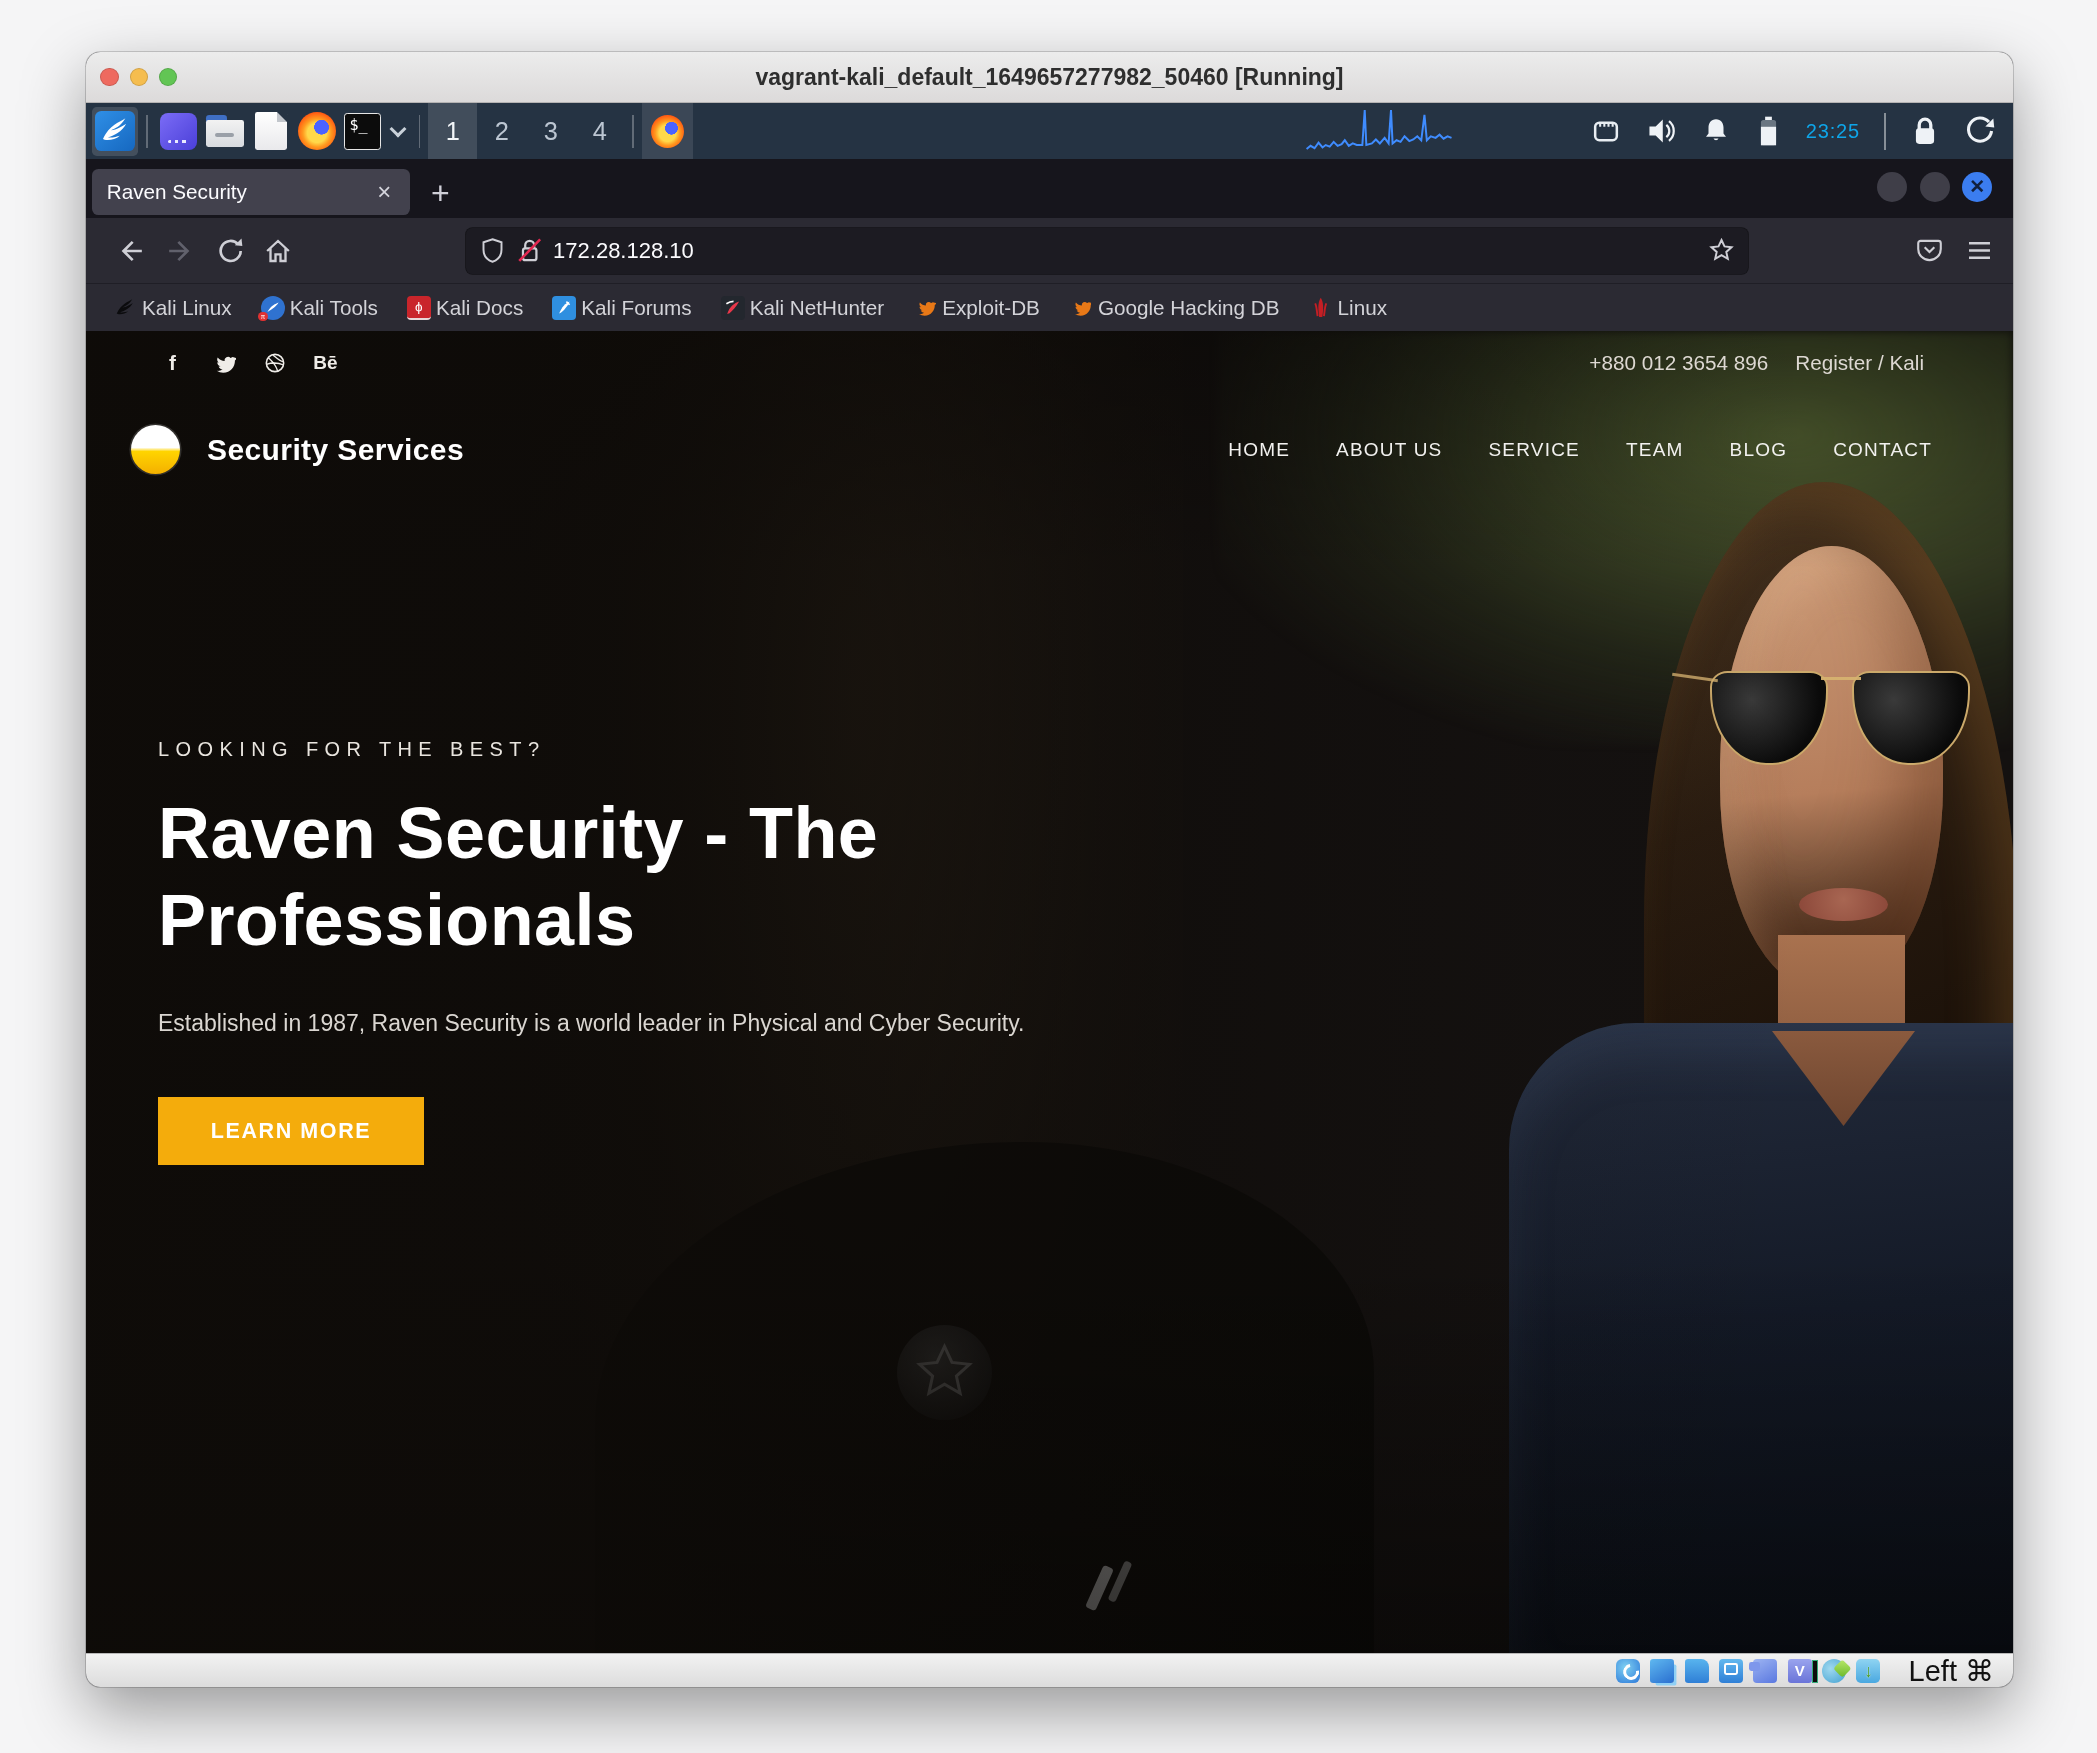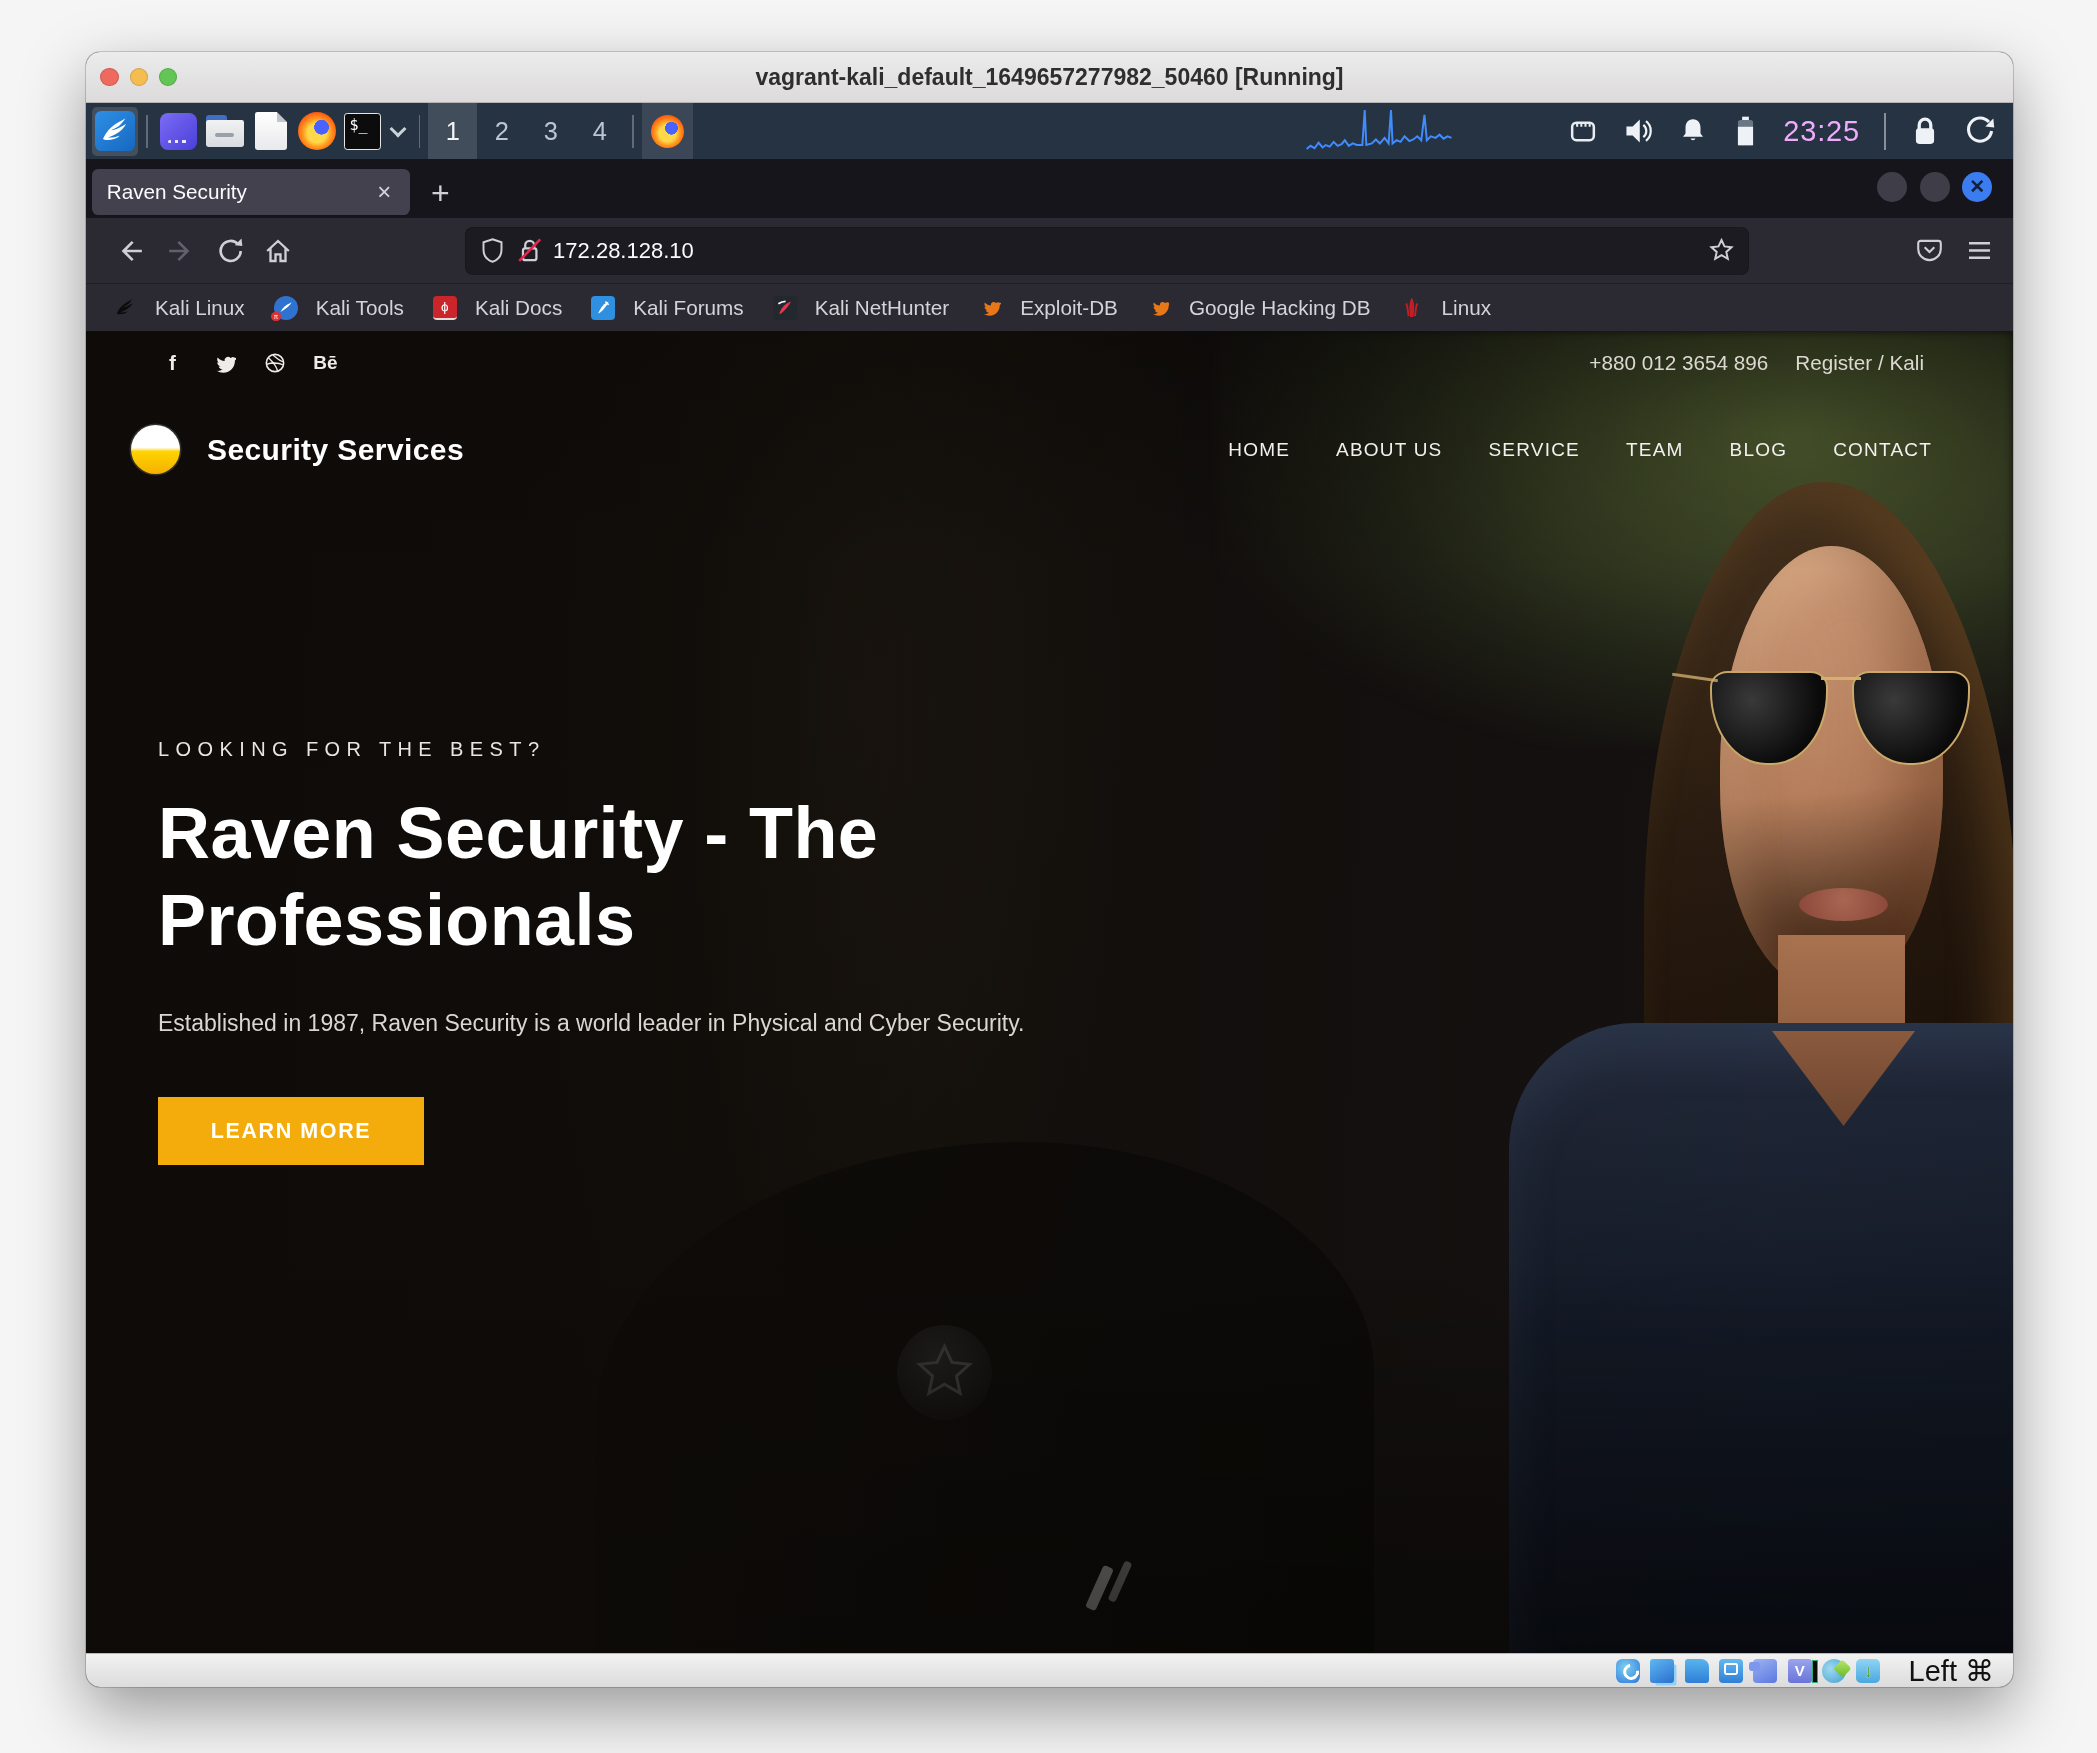--- a/index.html
+++ b/index.html
@@ -36,21 +36,21 @@
     background:radial-gradient(circle at 62% 40%, #4a63ff 0 22%, transparent 23%),
                radial-gradient(circle at 50% 55%, #ffd84a 0 34%, #ff9a1f 50%, #ff5a12 72%, #e8450c 100%); }
   .ic-term { width:37px; height:37px; background:#0c0c0c; border:1.6px solid #e6e6e6; border-radius:3.2px;
     color:#fff; font-family:"DejaVu Sans Mono",monospace; font-size:15px; padding:2.4px 0 0 4px; }
   .chev { width:12px; height:12px; border-right:3.2px solid #c9d1d9; border-bottom:3.2px solid #c9d1d9; transform:rotate(45deg); margin:-4.8px 6.4px 0 6.4px; }
   .ws { width:49px; height:56px; display:flex; align-items:center; justify-content:center; font-size:25.4px; color:#bcc6d2; flex:0 0 auto; }
   .ws.active { background:rgba(255,255,255,.13); color:#f2f5f8; }
   .task { width:51px; height:56px; display:flex; align-items:center; justify-content:center; background:rgba(255,255,255,.10); }
   .wave { position:absolute; right:493px; top:6.4px; }
   .tray { position:absolute; right:0; top:0; height:56px; display:flex; align-items:center; gap:24px; padding-right:17.5px; }
-  .clock { color:#f0abfc; font-size:29px; letter-spacing:0.8px; }
+  .clock { color:#0ea5e9; font-size:20px; letter-spacing:0.8px; }
   .tray .sep2 { width:1.6px; height:37px; background:rgba(255,255,255,.45); }
 
   
   .tabbar { height:59px; background:#16151c; display:flex; align-items:flex-end; position:relative; }
   .tab { margin:6.4px 0 3.2px 6.4px; width:318px; height:46px; background:#42414d; border-radius:6.4px;
     display:flex; align-items:center; padding:0 14.3px; color:#fbfbfe; }
   .tab-title { font-size:20.7px; flex:1; }
   .tab-close { font-size:24px; color:#d4d4dc; padding:0 4.8px; }
   .newtab { font-size:32px; color:#cfcfd8; margin:0 0 6.4px 20.7px; font-weight:300; }
   .winctl { position:absolute; right:20.7px; top:12.7px; display:flex; gap:12.7px; align-items:center; }
@@ -58,21 +58,21 @@
   .wc.close { background:#3b7df0; color:#10203e; display:flex; align-items:center; justify-content:center; font-size:19px; font-weight:700; }
 
   .navbar { height:65px; background:#2b2a33; display:flex; align-items:center; position:relative; padding-left:20.7px; }
   .nbtn { width:49px; height:49px; display:flex; align-items:center; justify-content:center; border-radius:4.8px; flex:0 0 auto; }
   .urlbar { position:absolute; left:380px; width:1282px; height:46px; top:9.5px; background:#1c1b22; border-radius:6.4px;
     display:flex; align-items:center; padding:0 12.7px; box-shadow:0 0 0 0.8px rgba(0,0,0,.55); }
   .url-text { color:#fbfbfe; font-size:22px; margin-left:11px; flex:1; }
   .nav-right { position:absolute; right:19px; display:flex; gap:20.7px; align-items:center; }
 
   .bookbar { height:48px; background:#2b2a33; border-top:0.8px solid #1f1e26; display:flex; align-items:center; gap:29px; padding-left:27px; }
-  .bm { display:flex; align-items:center; gap:18px; color:#d3d3d8; font-size:20.7px;justify-content:space-between; }
+  .bm { display:flex; align-items:center; gap:5px; color:#d3d3d8; font-size:20.7px;justify-content:space-between; }
   .bmi { width:24px; height:24px; border-radius:4px; display:flex; align-items:center; justify-content:center; flex:0 0 auto; }
 
   
   .page { position:relative; height:1322px; background:#141110; overflow:hidden; }
   .ph { position:absolute; }
   .green-blur { right:0; top:0; width:795px; height:413px;
     background:radial-gradient(ellipse at 72% 25%, rgba(98,116,58,.8), rgba(60,74,38,.35) 55%, transparent 78%); filter:blur(4.8px); }
   .officer-mid { left:445px; top:0; width:652px; height:1322px;
     background:radial-gradient(ellipse at 50% 28%, rgba(46,37,26,.9), rgba(30,24,17,.45) 55%, transparent 80%); }
   .hair { left:1558px; top:151px; width:374px; height:914px; border-radius:48% 52% 42% 42%;

